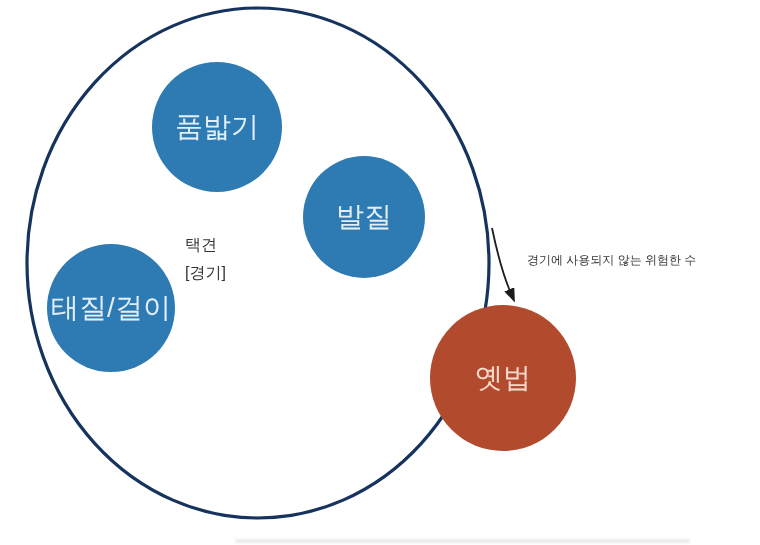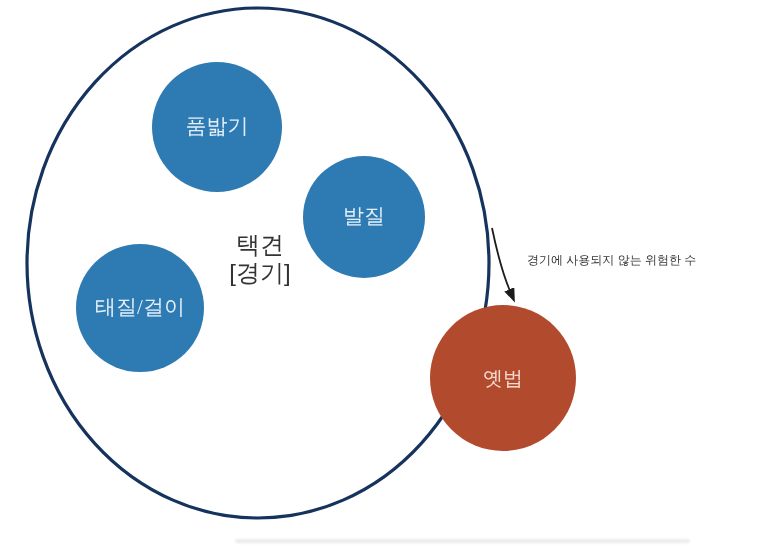--- a/index.html
+++ b/index.html
@@ -23,31 +23,31 @@
   .shapes-svg{position:absolute;left:0;top:0;z-index:1;}
   .boundary{fill:none;stroke:var(--c-boundary-stroke);stroke-width:3.2;}
   .arrow-line{fill:none;stroke:var(--c-arrow);stroke-width:1.8;}
   .arrowhead{fill:var(--c-arrow);}
   .circle{
     position:absolute;border-radius:50%;
     display:flex;flex-direction:column;align-items:center;justify-content:center;
     text-align:center;z-index:2;
     line-height:1.3;
   }
-  .circle.blue{background:var(--c-inner-fill);color:var(--c-inner-text);font-size:21px;font-family:Liberation Serif, serif;}
-  .circle.red{background:var(--c-outer-fill);color:var(--c-outer-text);font-size:20px;line-height:1.32;align-items:center;}
+  .circle.blue{background:var(--c-inner-fill);color:var(--c-inner-text);font-size:28px;}
+  .circle.red{background:var(--c-outer-fill);color:var(--c-outer-text);font-size:28px;line-height:1.32;align-items:center;}
   .c1{left:152px;top:62px;width:130px;height:130px;}
   .c2{left:303px;top:156px;width:122px;height:122px;}
-  .c3{left:76px;top:244px;width:128px;height:128px;font-size:20px;text-align:center;}
+  .c3{left:47px;top:244px;width:128px;height:128px;font-size:20px;text-align:center;}
   .c4{left:245px;top:318px;width:100px;height:100px;font-size:20px;}
   .c5{left:430px;top:305px;width:146px;height:146px;}
   .center-label{
     position:absolute;left:185px;top:231px;width:150px;z-index:3;
-    text-align:center;color:var(--c-label-text);
-    font-size:24px;line-height:28px;
+    color:var(--c-label-text);
+    font-size:16px;line-height:28px;
   }
   .annotation{
     position:absolute;left:527px;top:252px;z-index:3;
     color:var(--c-label-text);font-size:12px;white-space:nowrap;
   }
   .artifact{
     position:absolute;left:235px;top:539px;width:455px;height:4px;z-index:0;
     background:#dcdcdc;opacity:.55;filter:blur(1px);border-radius:2px;
   }
 </style>

